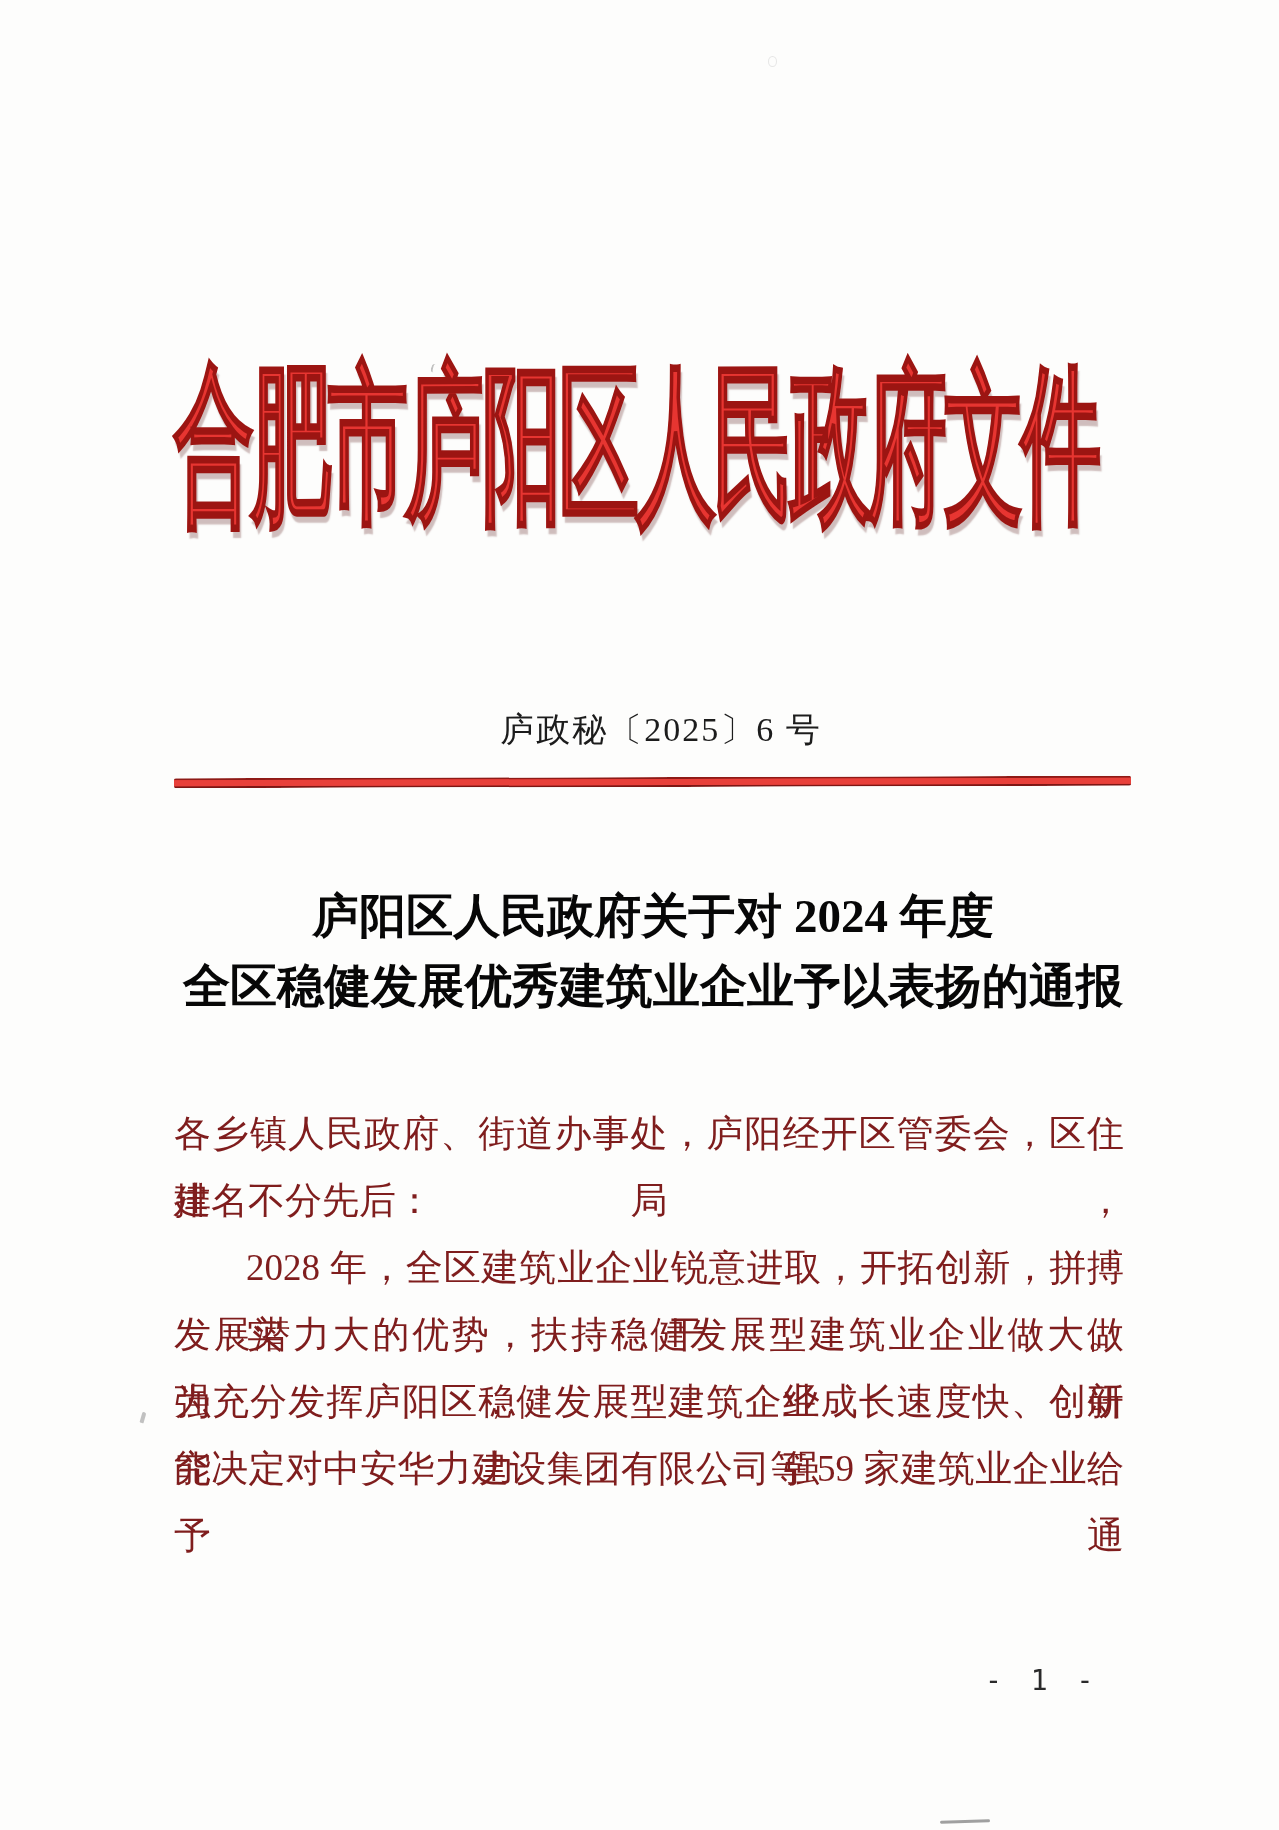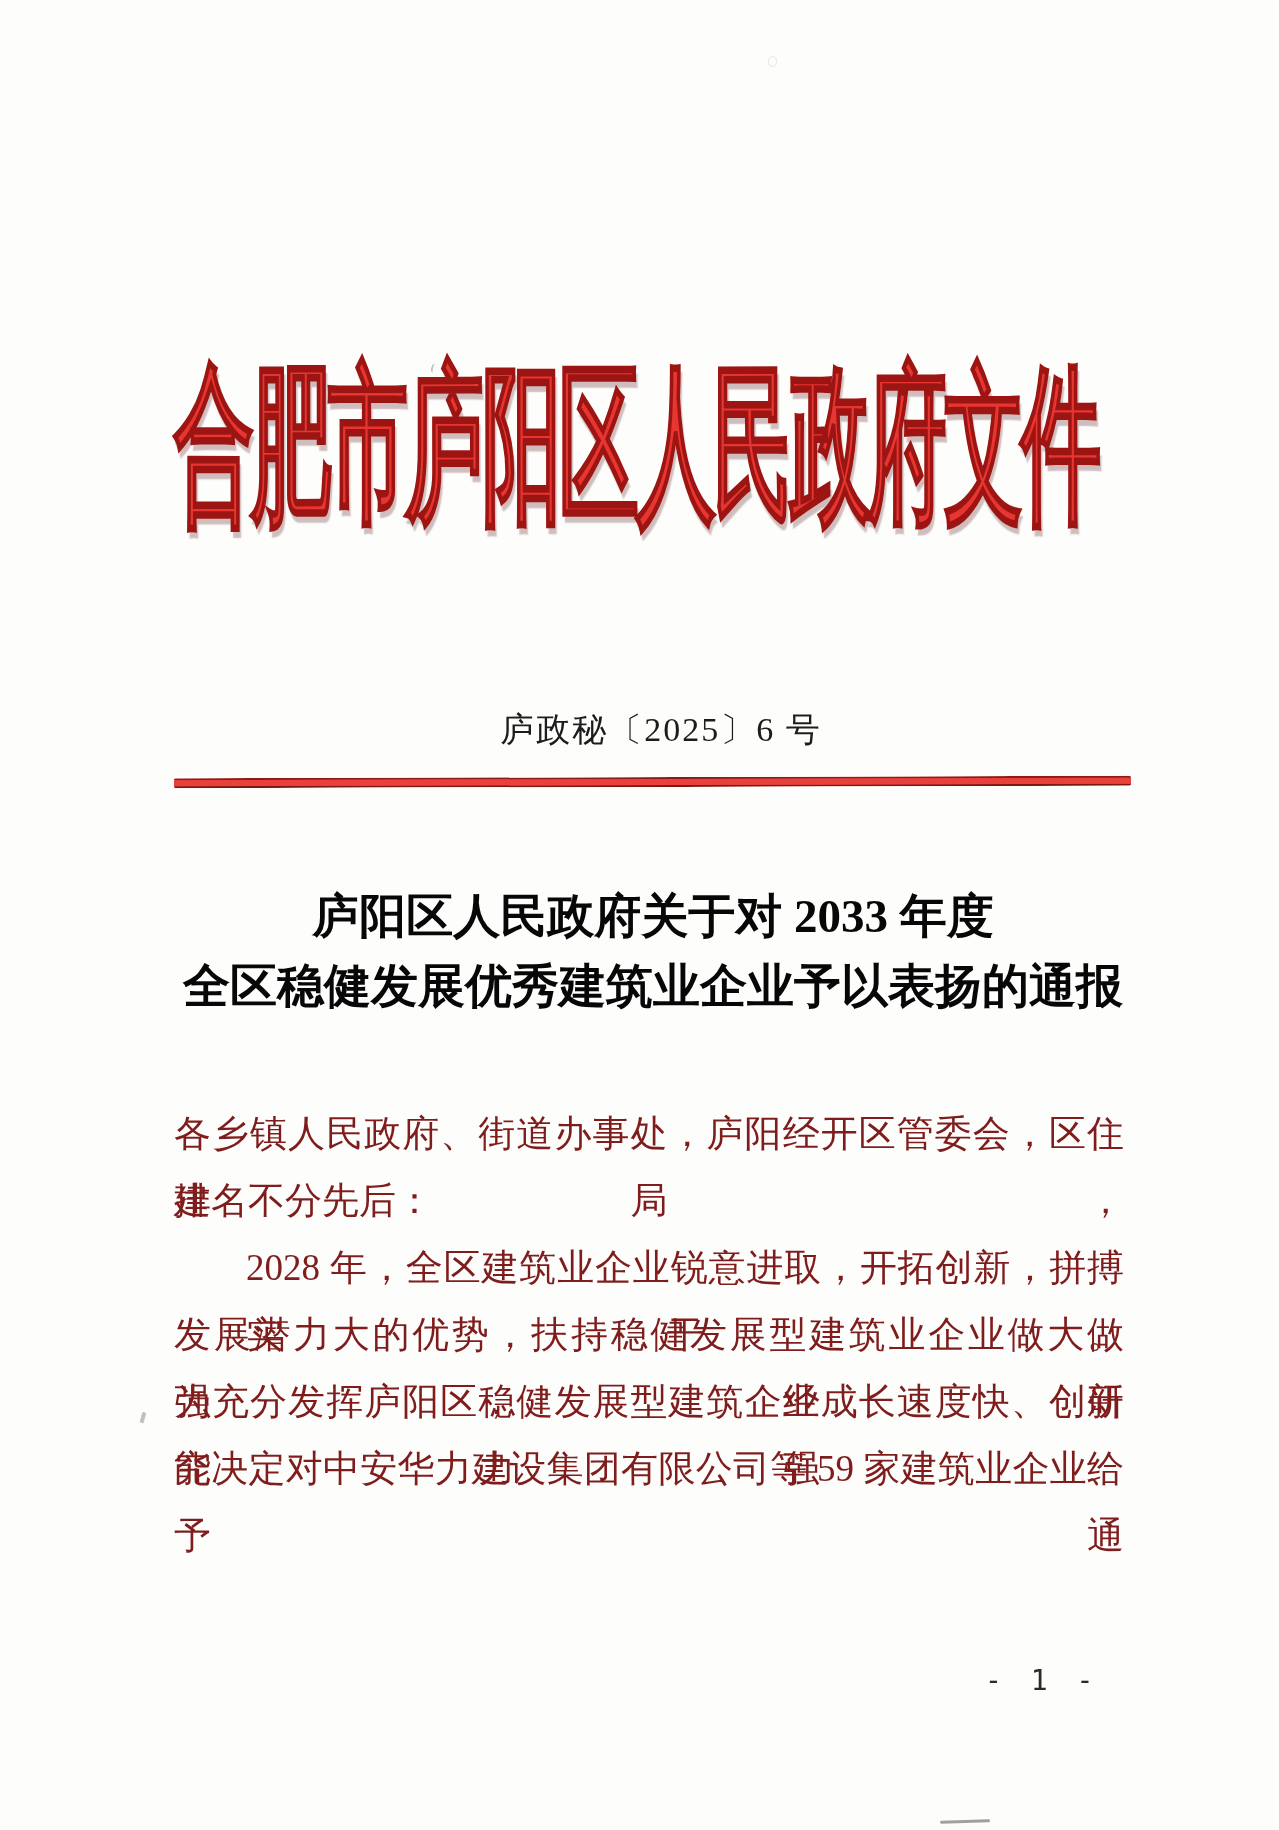--- a/index.html
+++ b/index.html
@@ -165,21 +165,21 @@
 
     <div class="red-header-wrap">
       <span class="red-header">合肥市庐阳区人民政府文件</span>
     </div>
 
     <div class="doc-number">庐政秘〔2025〕6 号</div>
 
     <div class="red-line"></div>
 
     <div class="doc-title">
-      <div class="title-line">庐阳区人民政府关于对 2033 年度</div>
+      <div class="title-line">庐阳区人民政府关于对 2024 年度</div>
       <div class="title-line">全区稳健发展优秀建筑业企业予以表扬的通报</div>
     </div>
 
     <div class="body-block">
       <div class="body-line stretch">各乡镇人民政府、街道办事处，庐阳经开区管委会，区住建局，</div>
       <div class="body-line">排名不分先后：</div>
       <div class="body-line stretch indent">2028 年，全区建筑业企业锐意进取，开拓创新，拼搏实干。</div>
       <div class="body-line stretch">发展潜力大的优势，扶持稳健发展型建筑业企业做大做强，经研</div>
       <div class="body-line stretch">为充分发挥庐阳区稳健发展型建筑企业成长速度快、创新能力强、</div>
       <div class="body-line stretch">究决定对中安华力建设集团有限公司等 59 家建筑业企业给予通</div>

